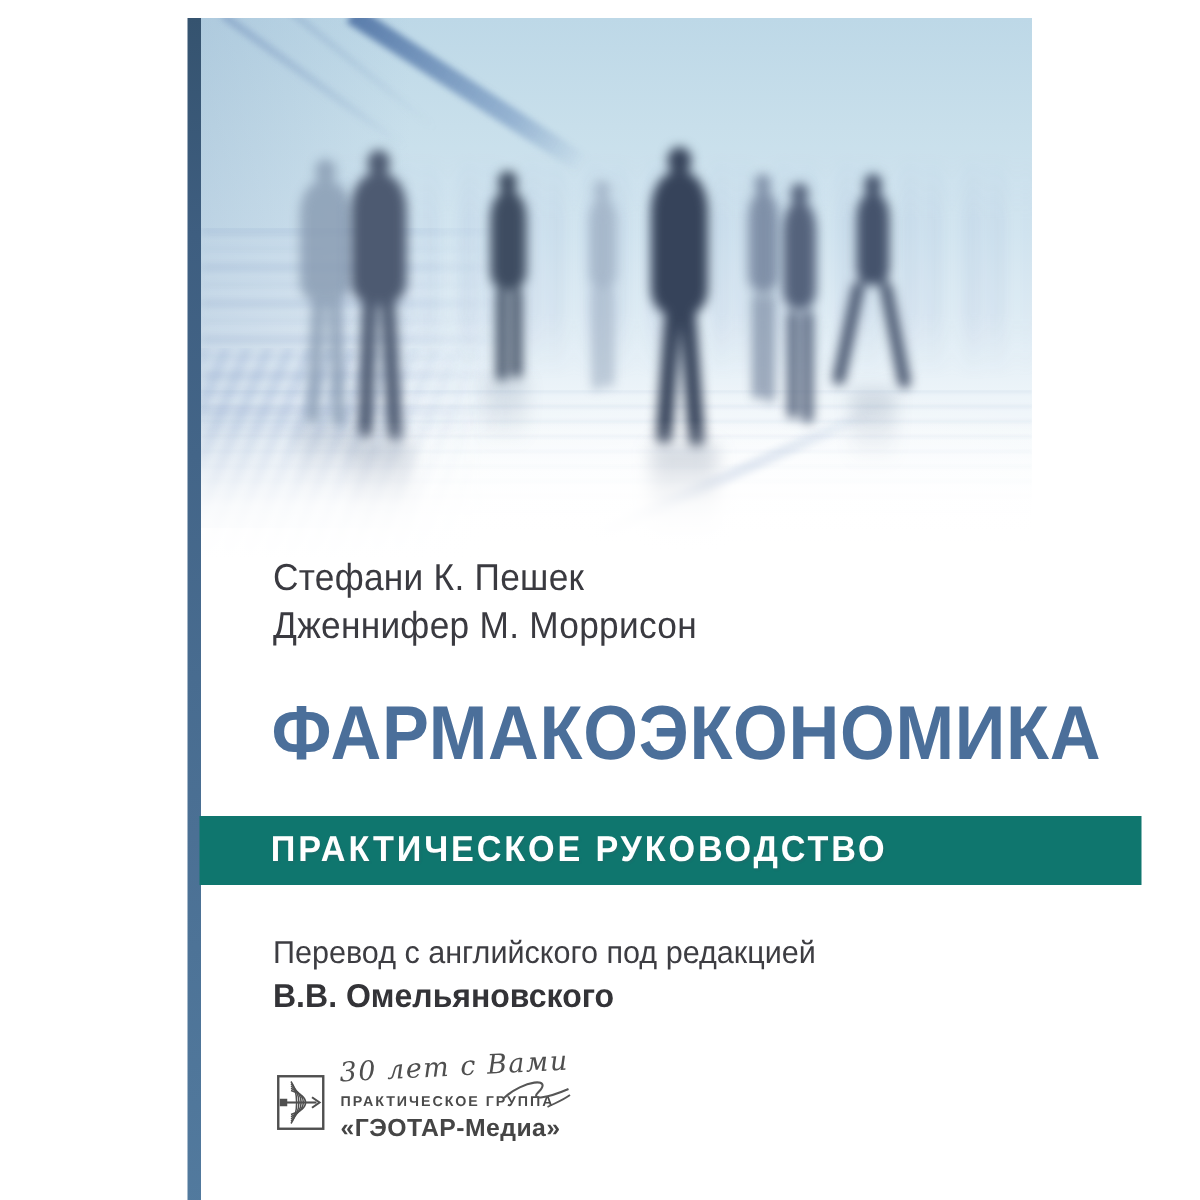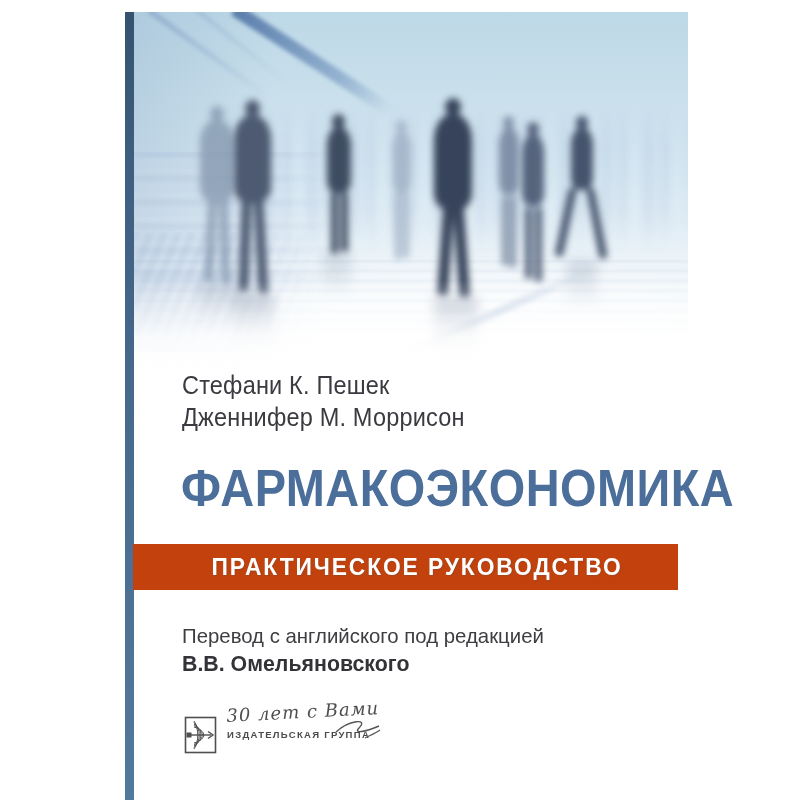--- a/index.html
+++ b/index.html
@@ -67,22 +67,22 @@
         background:linear-gradient(180deg,rgba(70,92,124,.38),rgba(100,120,150,0));}
 
   .photo-fade{position:absolute;left:0;top:0;width:554px;height:362px;
         background:linear-gradient(180deg,rgba(255,255,255,0) 74%,rgba(255,255,255,.85) 90%,#fff 100%);}
 
   
   .authors{position:absolute;left:57px;top:357px;color:#3a3a40;font-size:25px;line-height:32px;
            font-weight:400;transform:scaleX(.94);transform-origin:left top;letter-spacing:.2px;}
   .title{position:absolute;left:56px;top:446px;margin:0;color:#4b6f9a;font-size:51px;line-height:62px;
          font-weight:700;letter-spacing:.5px;transform:scaleX(.92);transform-origin:left top;}
-  .banner{position:absolute;left:8px;top:532px;width:545px;height:46px;background:#c2410c;
-          display:flex;align-items:center;justify-content:center;}
+  .banner{position:absolute;left:8px;top:532px;width:628px;height:46px;background:#0f766e;
+          display:flex;align-items:center;}
   .banner-label{color:#ffffff;font-size:24px;font-weight:700;letter-spacing:2px;
           padding-left:50px;transform:scaleX(.95);transform-origin:left center;
           text-shadow:1px 1px 1px rgba(60,90,100,.25);white-space:nowrap;}
   .translation{position:absolute;left:57px;top:610px;color:#3d3d42;font-size:21px;line-height:28px;
           transform:scaleX(.97);transform-origin:left top;}
   .translation .ed{font-weight:700;font-size:22px;color:#333337;}
 
   
   .publisher{position:absolute;left:59px;top:694px;display:flex;align-items:flex-start;color:#4c4c4c;}
   .pub-icon{flex:0 0 auto;margin-top:8px;}
@@ -198,17 +198,18 @@
         <rect x="2.5" y="18.5" width="5" height="5" fill="#4f4f4f"></rect>
         <line x1="7" y1="21" x2="27" y2="21" stroke="#4f4f4f" stroke-width="1.4"></line>
         <path d="M24 17.5 L 29 21 L 24 24.5" stroke="#4f4f4f" stroke-width="1.4" fill="none"></path>
       </svg>
       <div class="pub-text">
         <div class="anniv">30 лет с Вами</div>
         <svg class="swoosh" width="46" height="24" viewBox="0 0 46 24" fill="none">
           <path d="M1 14 C 14 2, 34 0, 24 10 C 18 16, 30 14, 44 8" stroke="#565656" stroke-width="1.4" fill="none"></path>
           <path d="M30 20 C 36 17, 41 15, 45 12" stroke="#565656" stroke-width="1.2" fill="none"></path>
         </svg>
-        <div class="group">ИЗДАТЕЛЬСКАЯ ГРУППА</div>
+        <div class="group">ПРАКТИЧЕСКОЕ ГРУППА</div>
+        <div class="brand">«ГЭОТАР-Медиа»</div>
       </div>
     </div>
   </div>
 </div>
 
 </body></html>

